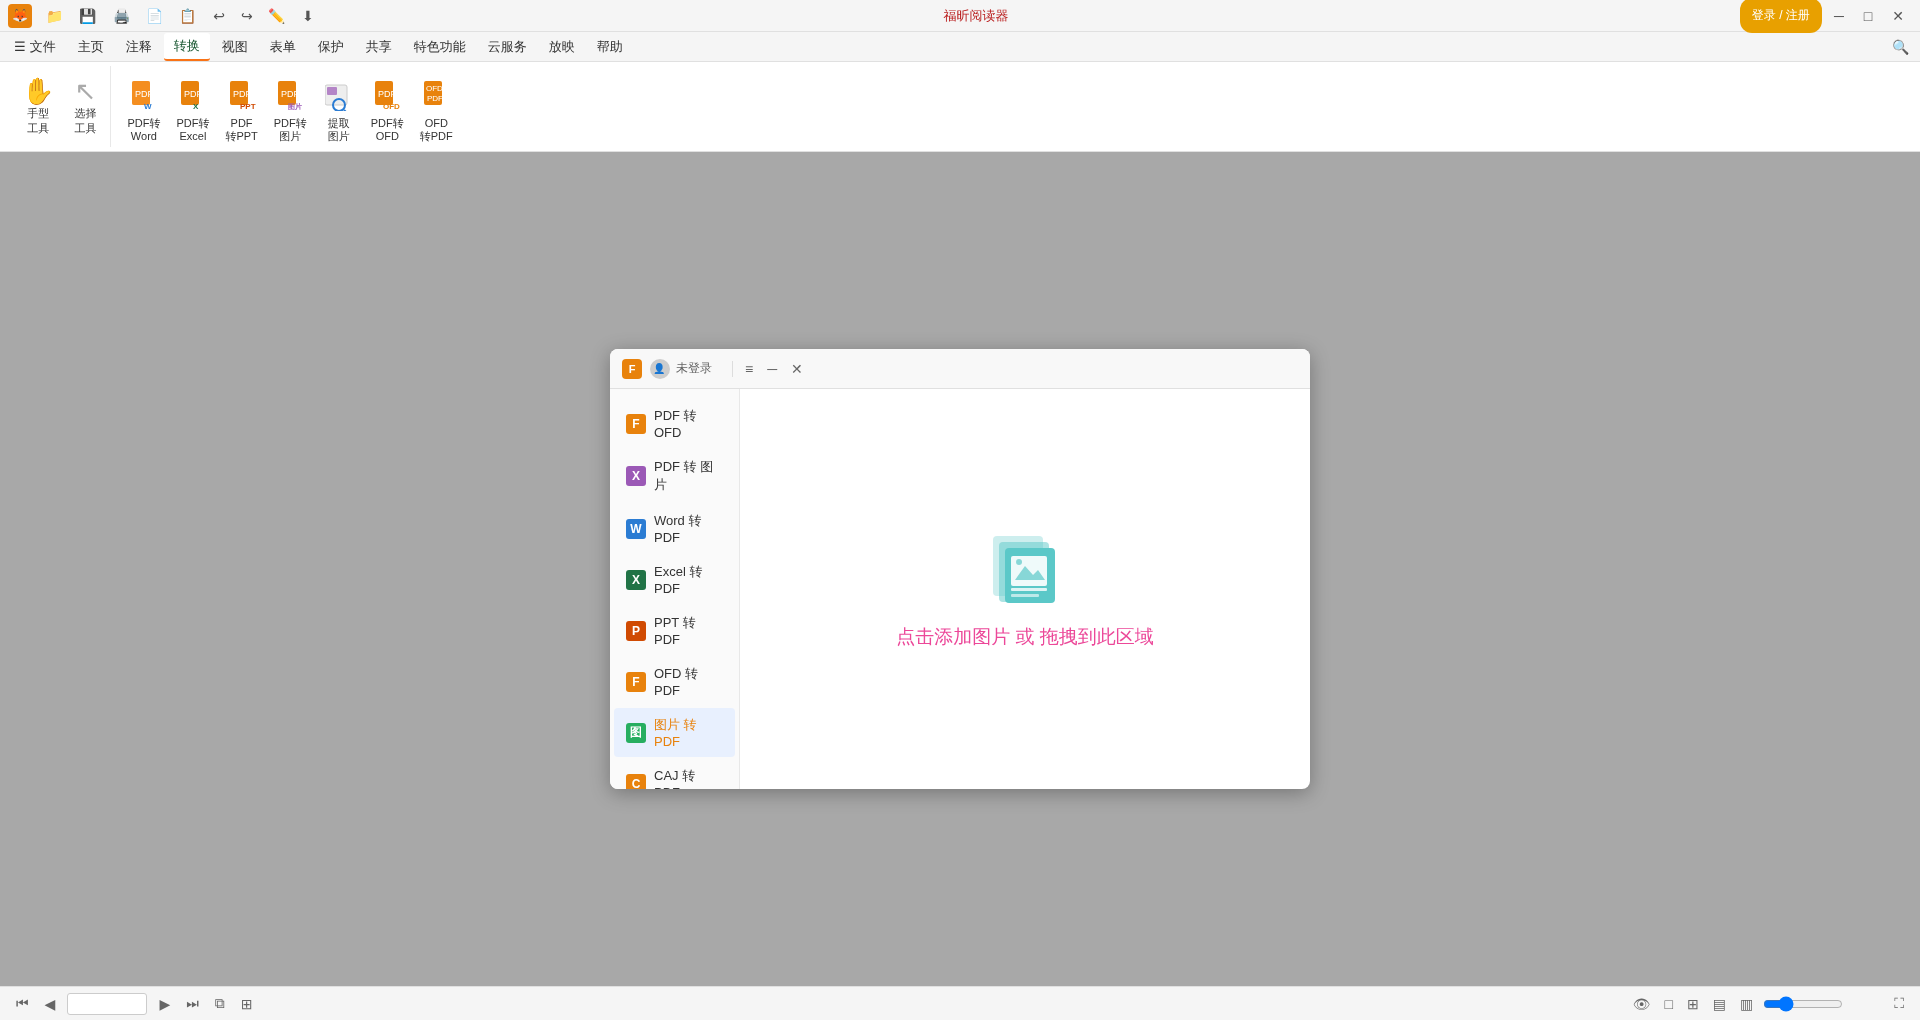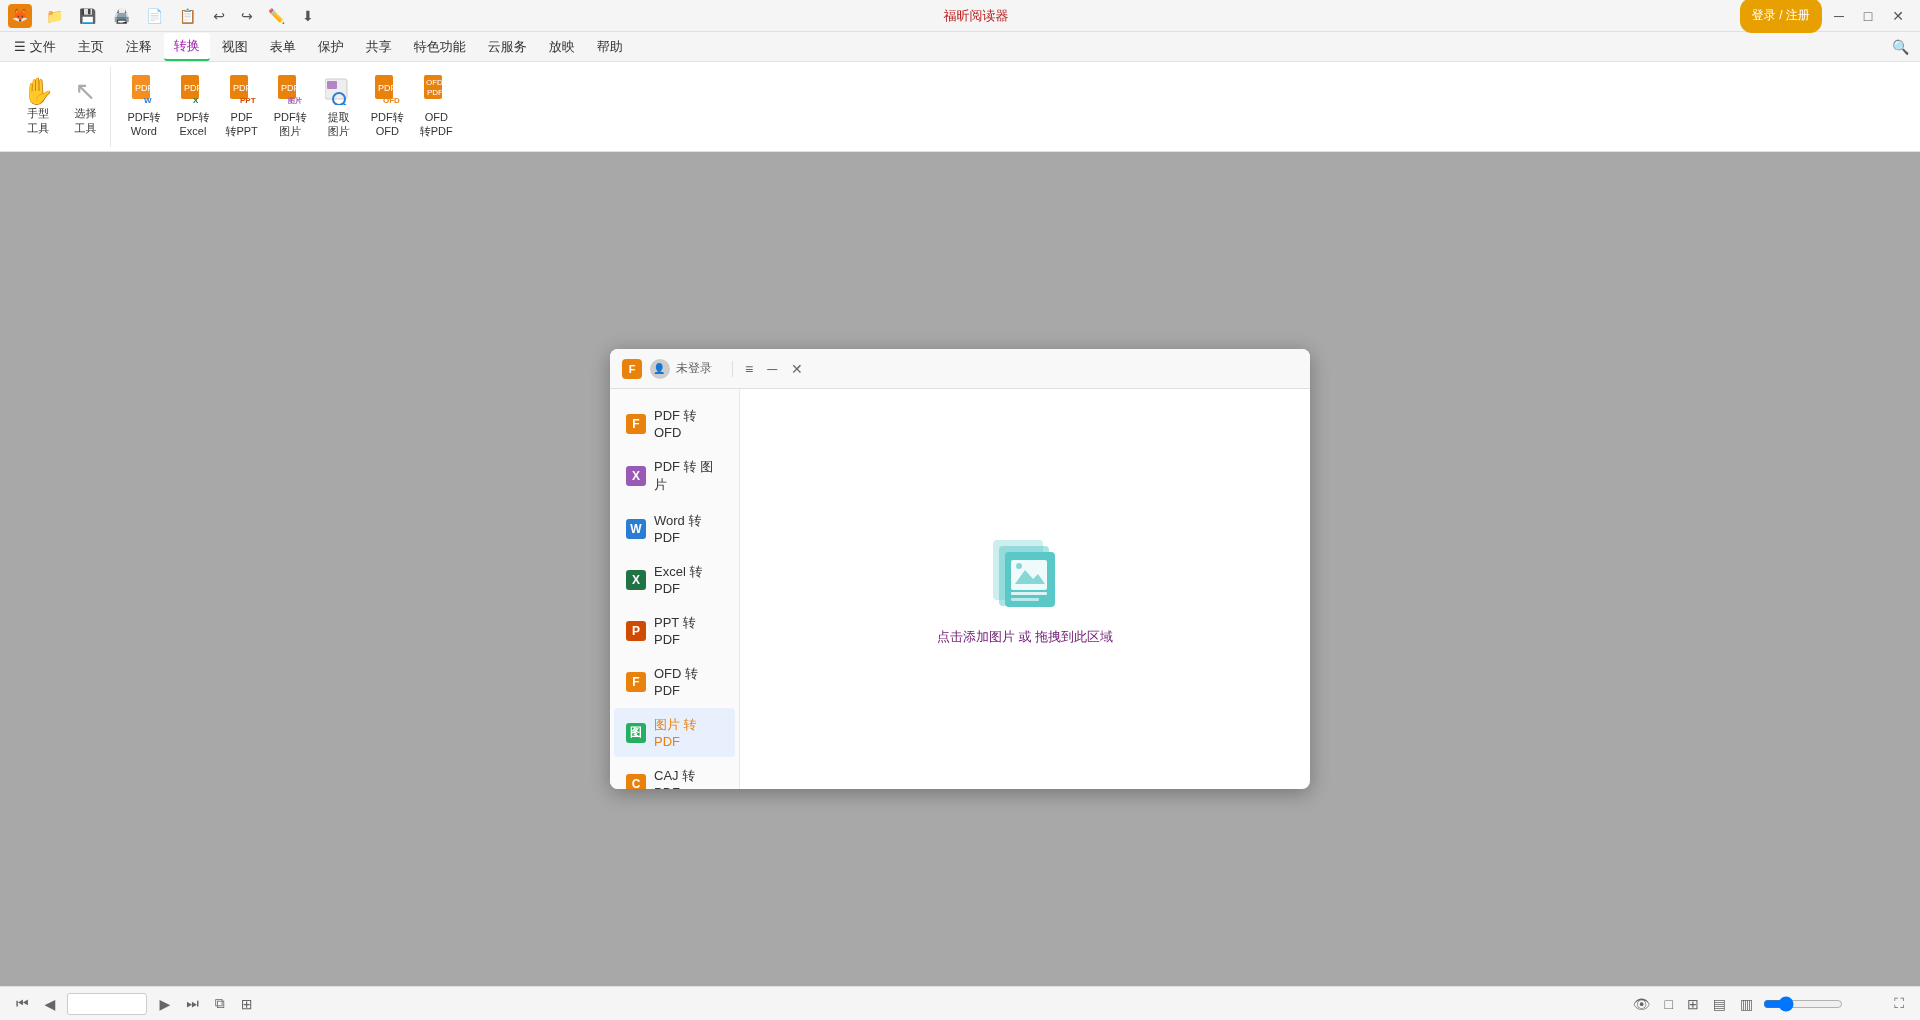--- a/index.html
+++ b/index.html
@@ -36,42 +36,42 @@
       display: flex;
       align-items: center;
       padding: 0 4px;
       border-bottom: 1px solid #e0e0e0;
       gap: 2px;
     }
     .menu-item {
       padding: 4px 10px; font-size: 13px; color: #333; cursor: pointer;
       border-radius: 3px; display: flex; align-items: center; gap: 4px;
     }
-    .menu-item.active { background: #fff; border-bottom: 2px solid #22c55e; color: #a21caf; }
+    .menu-item.active { background: #fff; border-bottom: 2px solid #f97316; color: #14532d; }
 
     
     .ribbon {
       height: 90px;
       background: #fff;
       border-bottom: 1px solid #e0e0e0;
       display: flex;
       align-items: stretch;
       padding: 4px 8px;
       gap: 4px;
     }
     .ribbon-group {
       display: flex;
       flex-direction: column;
       align-items: center;
       justify-content: center;
       gap: 2px;
       padding: 0 6px;
       border-right: 1px solid #e8e8e8;
     }
-    .ribbon-group:last-child { border-right: none; }
+    .ribbon-group:last-child { border-right: none; justify-content: flex-end; }
     .ribbon-group-row { display: flex; align-items: flex-end; gap: 4px; }
     .ribbon-btn {
       display: flex; flex-direction: column; align-items: center; justify-content: flex-start;
       cursor: pointer; padding: 4px 6px; border-radius: 4px; min-width: 44px;
       font-size: 11px; color: #333; gap: 2px; border: none; background: none;
     }
     .ribbon-btn .btn-icon { font-size: 22px; line-height: 1; }
     .ribbon-btn .btn-label { font-size: 11px; text-align: center; line-height: 1.2; color: #333; }
 
     
@@ -170,21 +170,21 @@
       flex-direction: column;
       align-items: center;
       justify-content: center;
       gap: 16px;
       padding: 20px;
     }
     .drop-icon {
       width: 80px;
       height: 80px;
     }
-    .drop-text { font-size: 13px; color: #701a75; }
+    .drop-text { font-size: 19px; color: #ec4899; }
 
     
     .status-bar {
       height: 34px;
       background: #f5f5f5;
       border-top: 1px solid #e0e0e0;
       display: flex;
       align-items: center;
       justify-content: space-between;
       padding: 0 12px;

